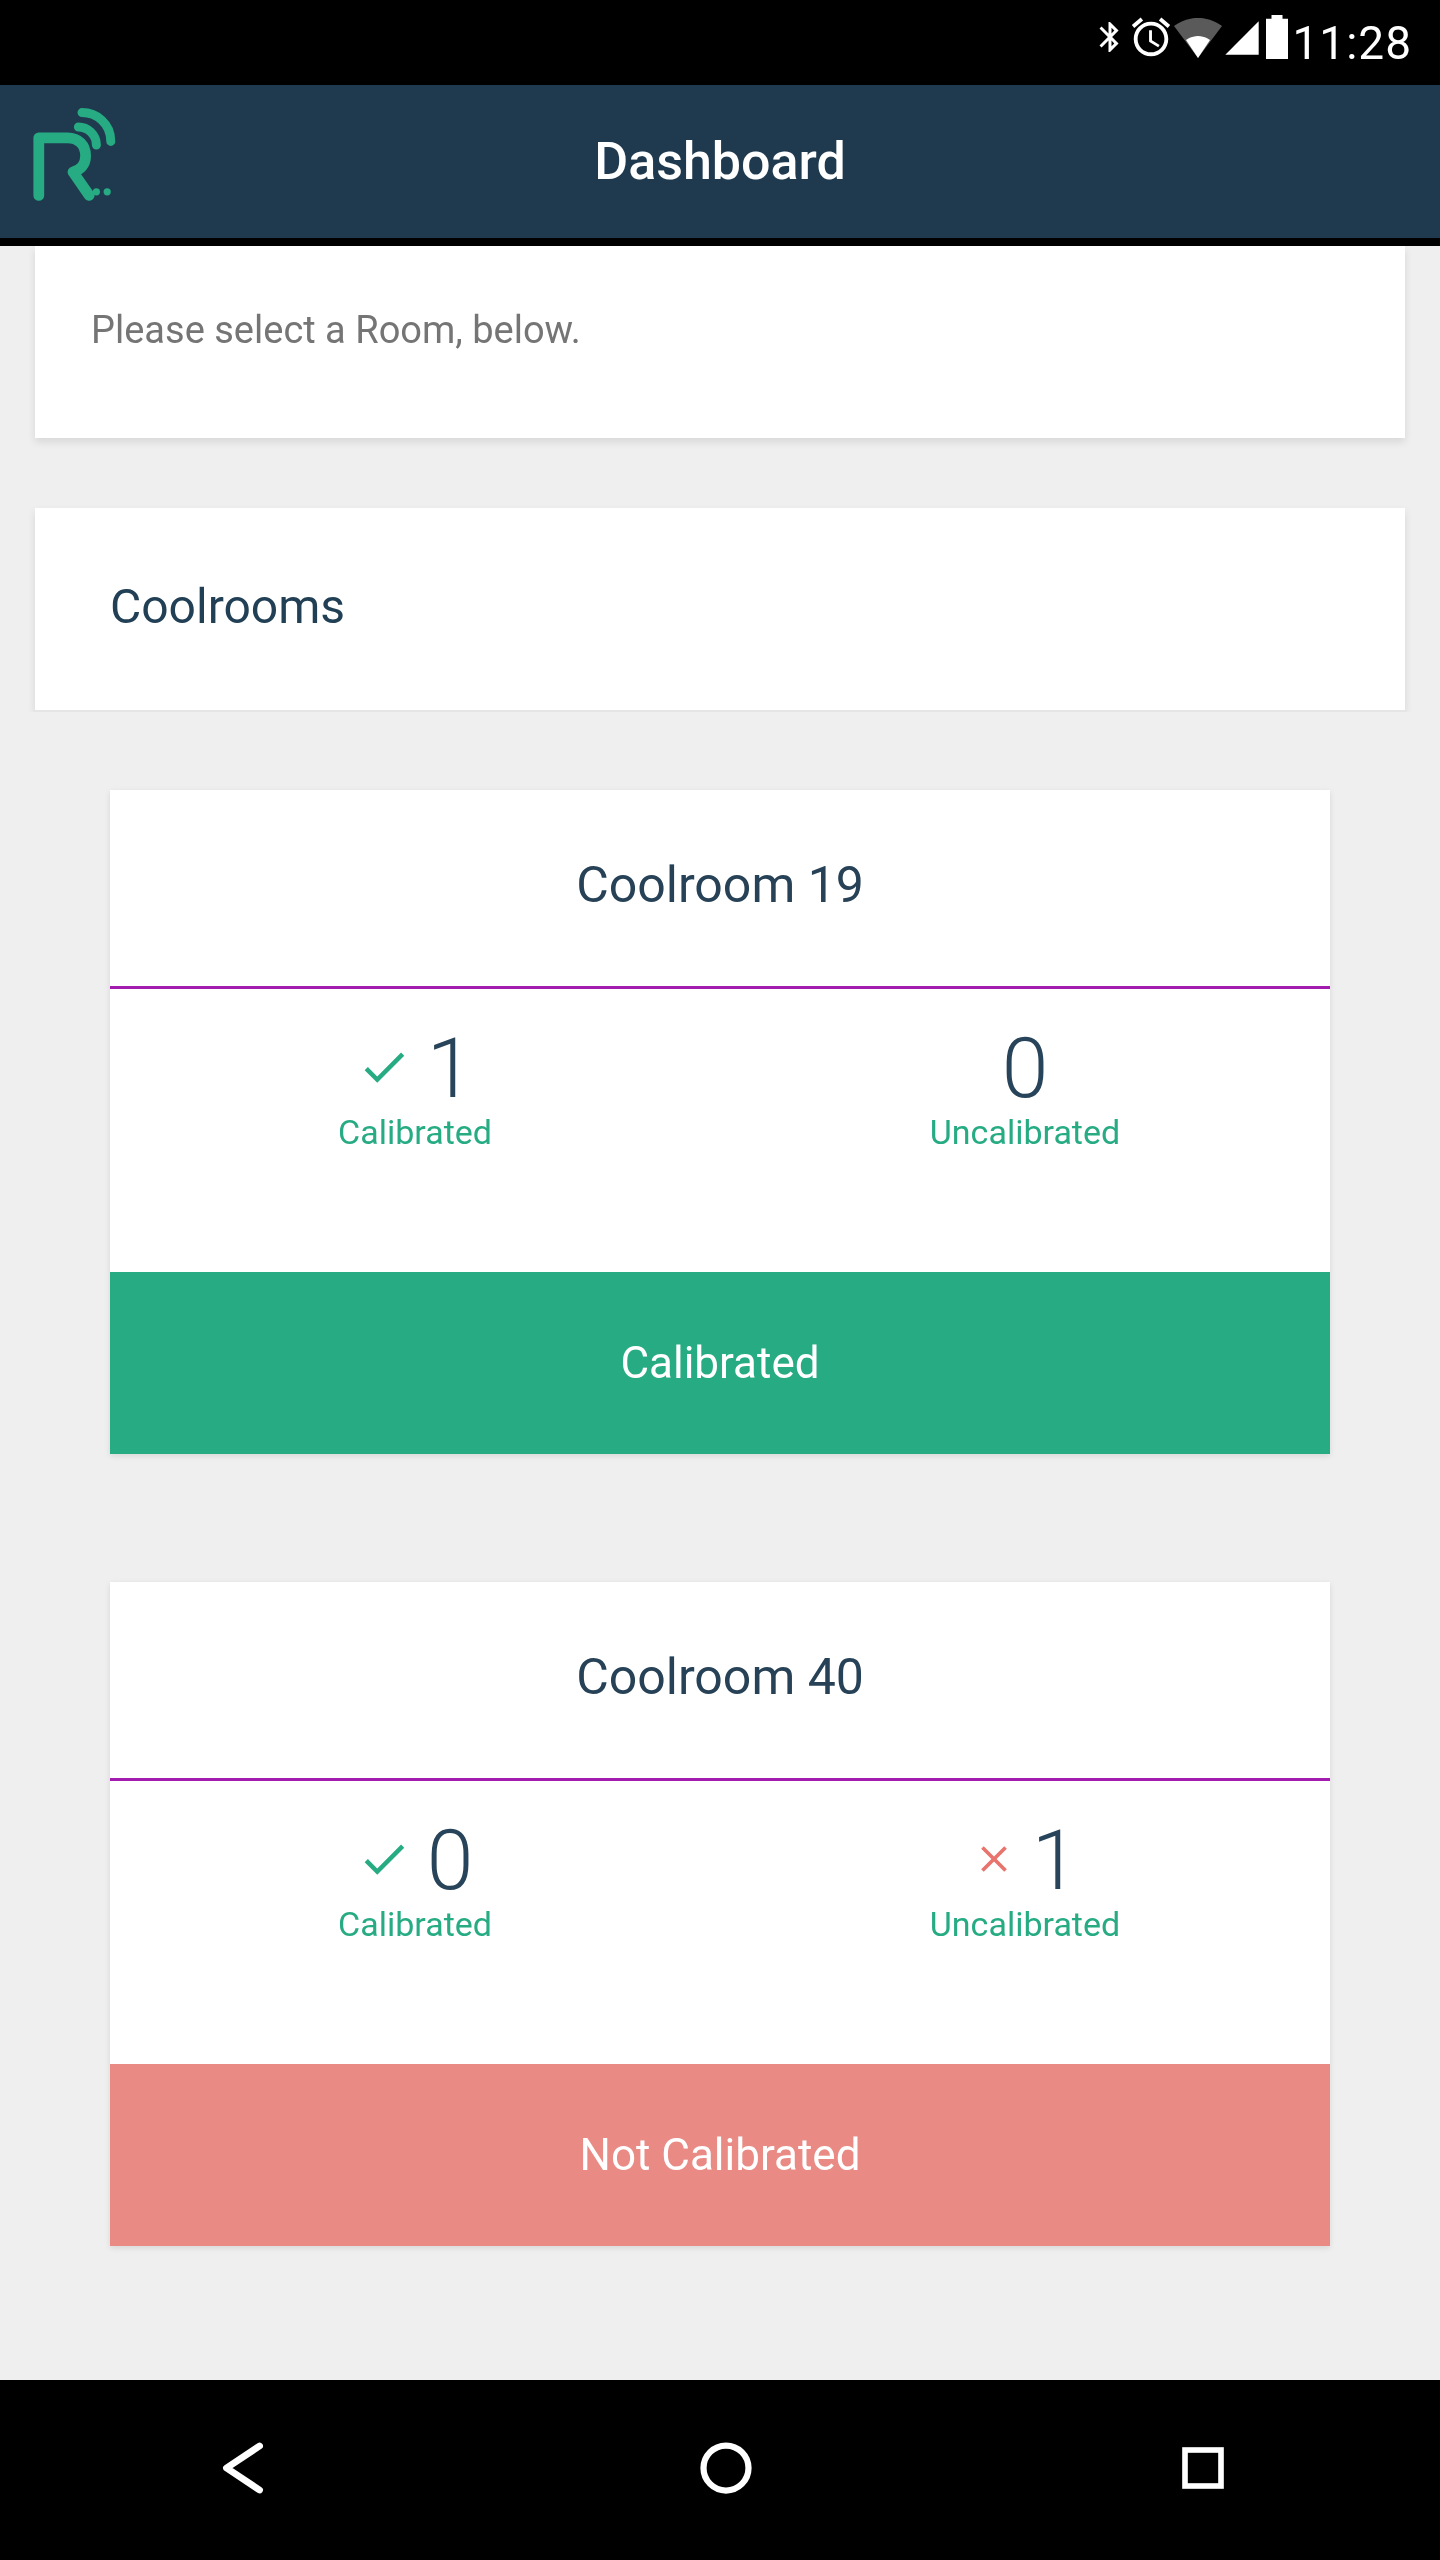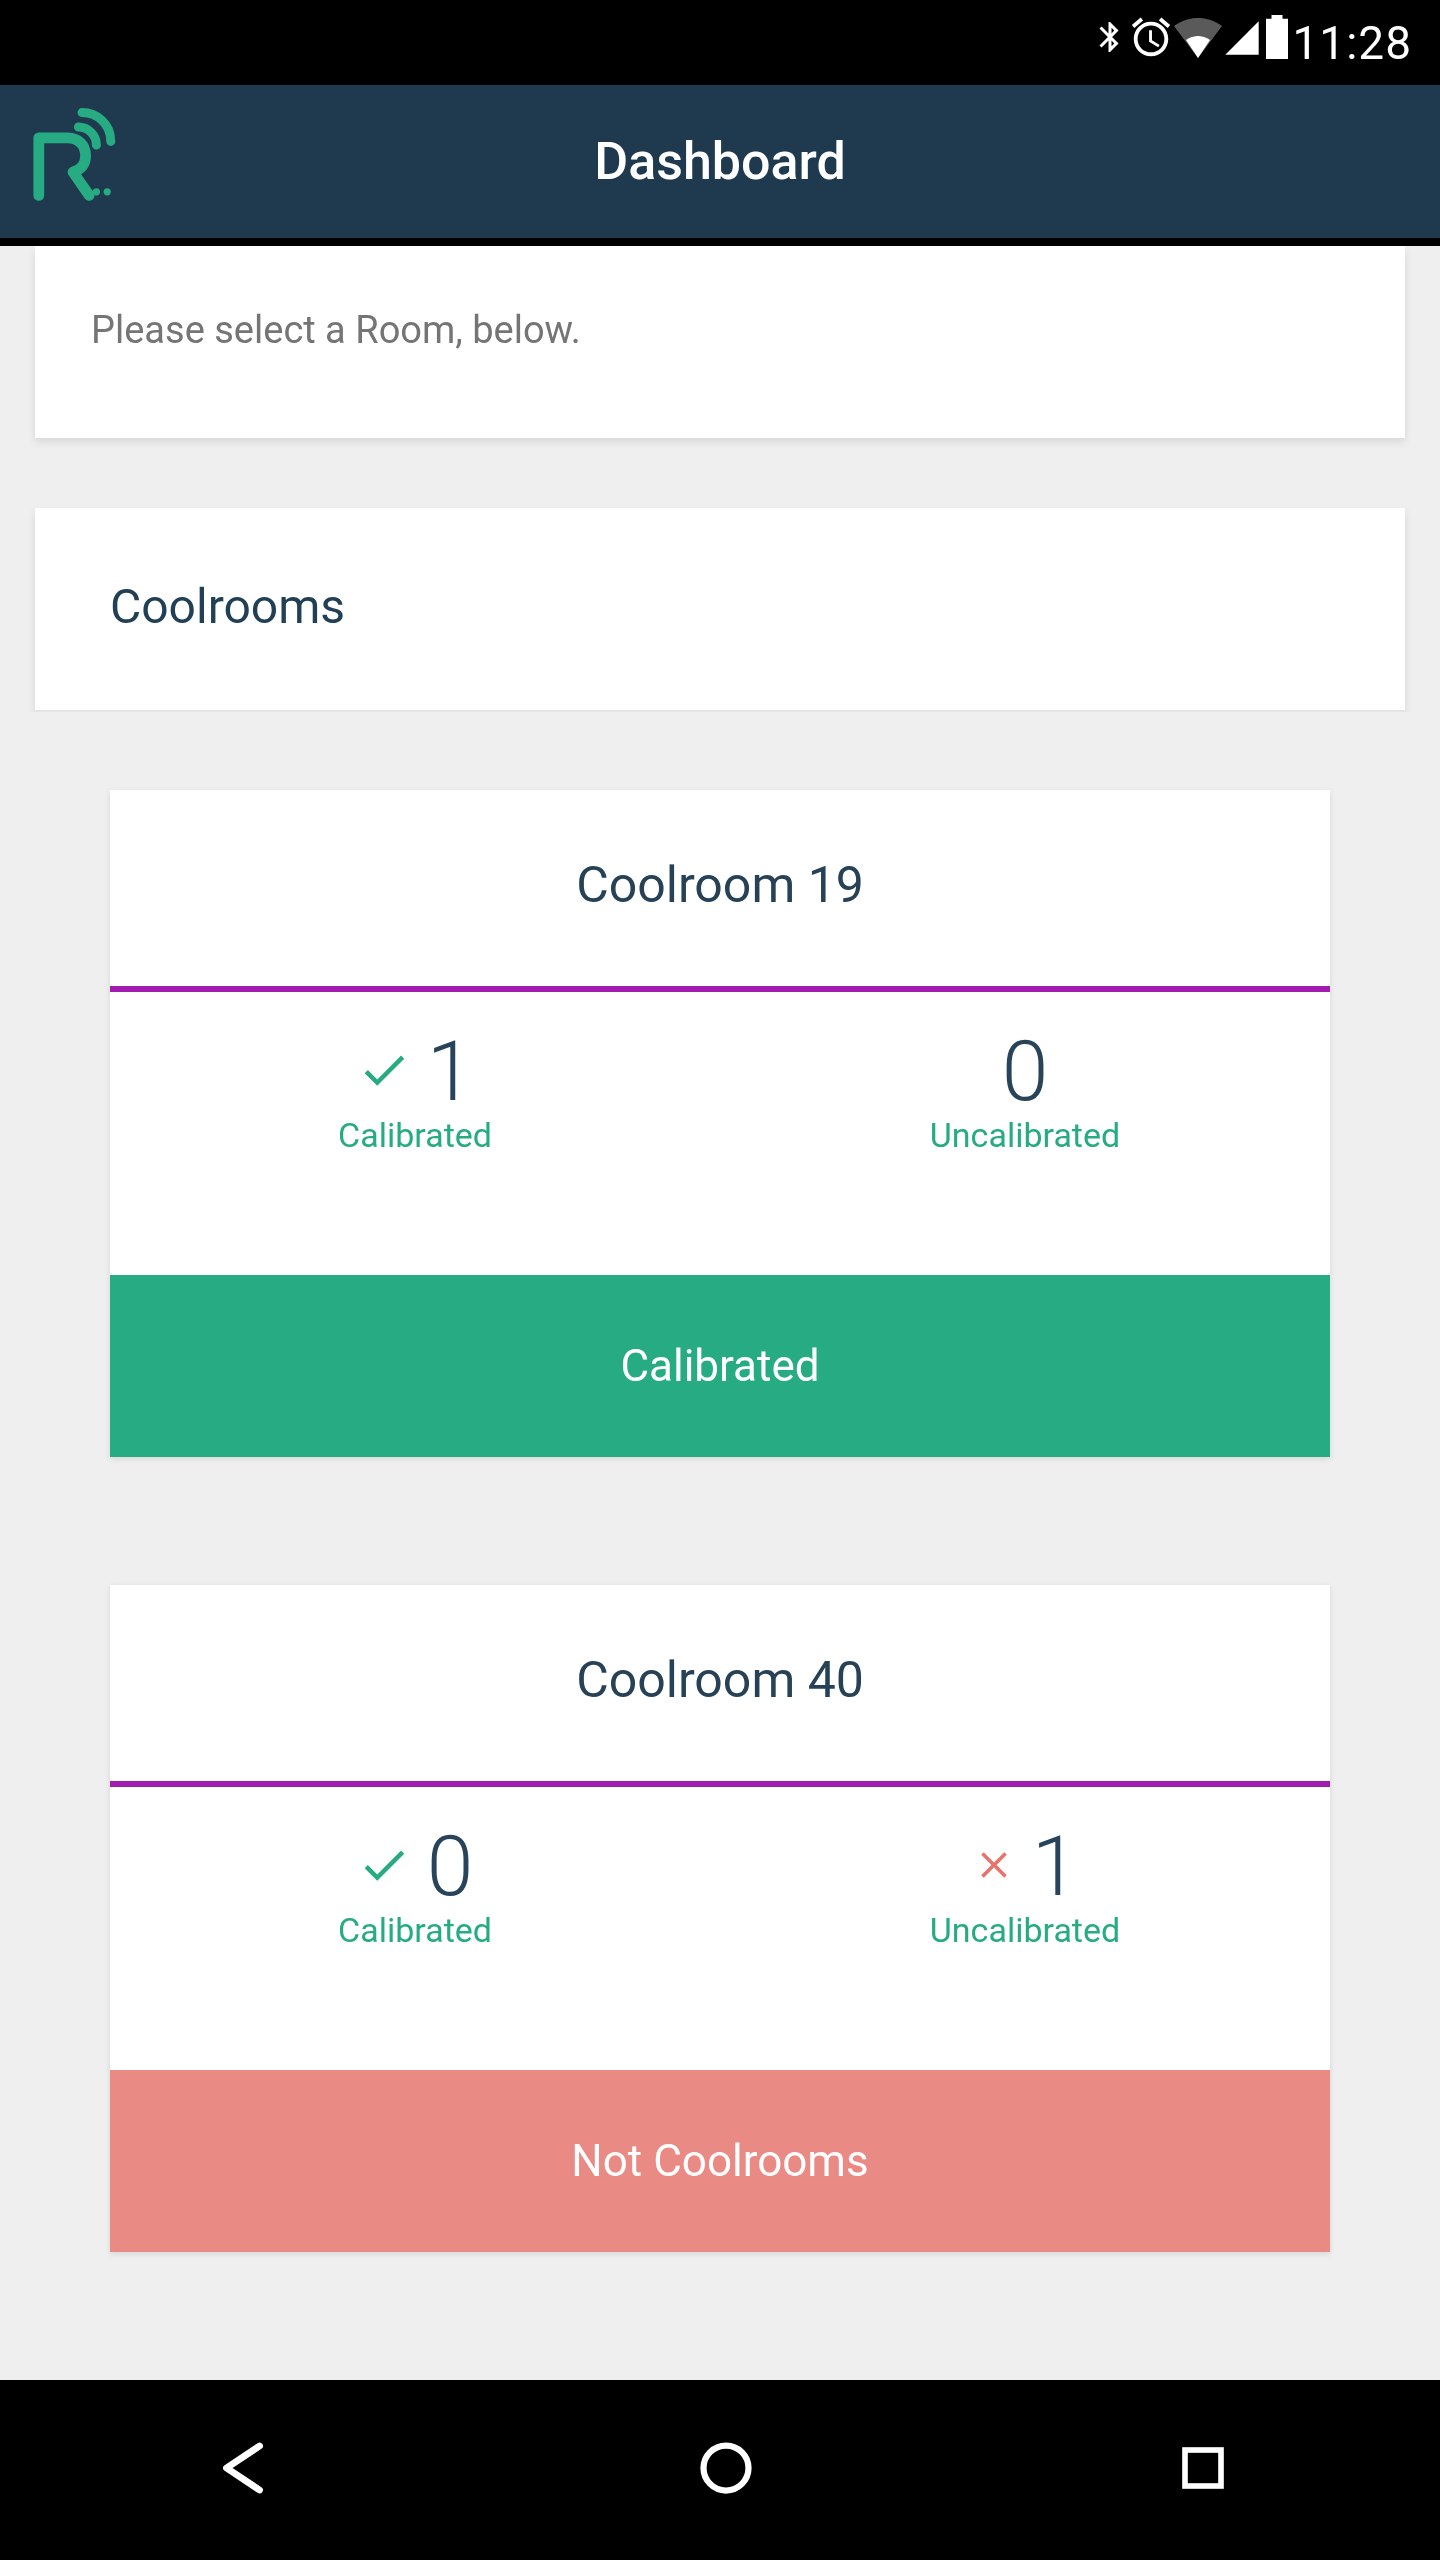--- a/index.html
+++ b/index.html
@@ -66,21 +66,21 @@
   }
 
   .room-card {
     background: #fff;
     box-shadow: 0 2px 6px rgba(0,0,0,0.1);
     margin-bottom: 128px;
   }
   .room-header {
     text-align: center;
     padding: 66px 0 72px 0;
-    border-bottom: 6px solid #a21caf;
+    border-bottom: 3px solid #a21caf;
   }
   .room-name { color: #274257; font-size: 50px; font-weight: 400; }
 
   .stats-row {
     display: flex;
     padding: 30px 0 120px 0;
   }
   .stat-col {
     flex: 1;
     display: flex;
@@ -222,21 +222,21 @@
       <div class="stat-col">
         <div class="stat-number-row">
           <span class="cross-icon"><svg width="44" height="44" viewBox="0 0 24 24">
                     <path d="M19 6.41L17.59 5 12 10.59 6.41 5 5 6.41 10.59 12 5 17.59 6.41 19 12 13.41 17.59 19 19 17.59 13.41 12z"></path>
                   </svg></span>
           <span class="stat-number">1</span>
         </div>
         <div class="stat-label">Uncalibrated</div>
       </div>
     </div>
-    <div class="status-btn status-not-calibrated">Not Coolrooms</div>
+    <div class="status-btn status-not-calibrated">Not Calibrated</div>
   </div>
       </div>
 
   </div>
 
   <div class="nav-bar">
     <span class="nav-btn">
       <svg width="66" height="66" viewBox="0 0 24 24" fill="none">
           <path d="M18 4 L6 12 L18 20" stroke="#fff" stroke-width="2.5" stroke-linejoin="round" stroke-linecap="round" fill="none"></path>
         </svg>

